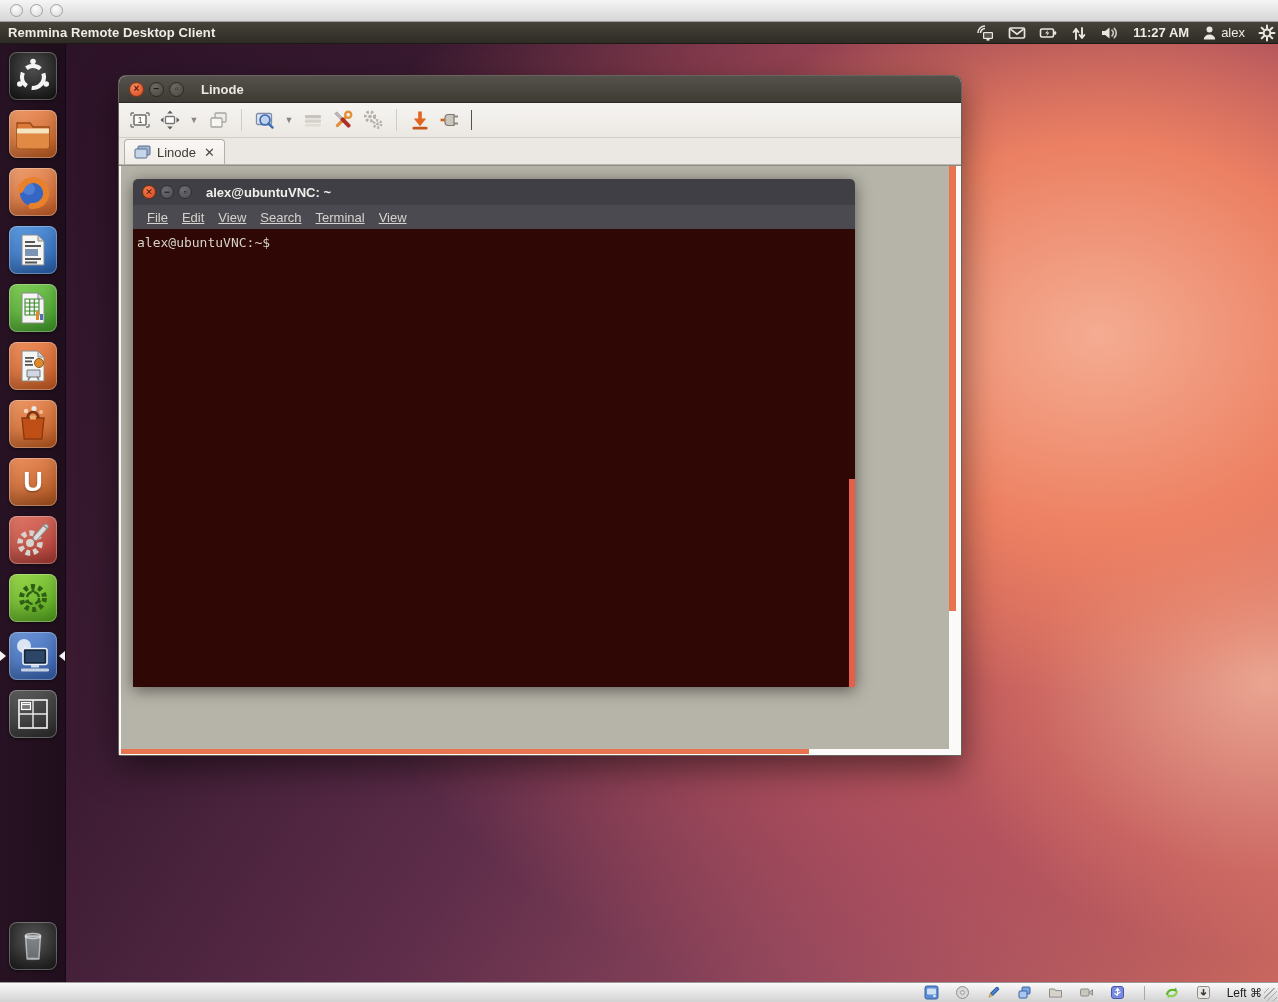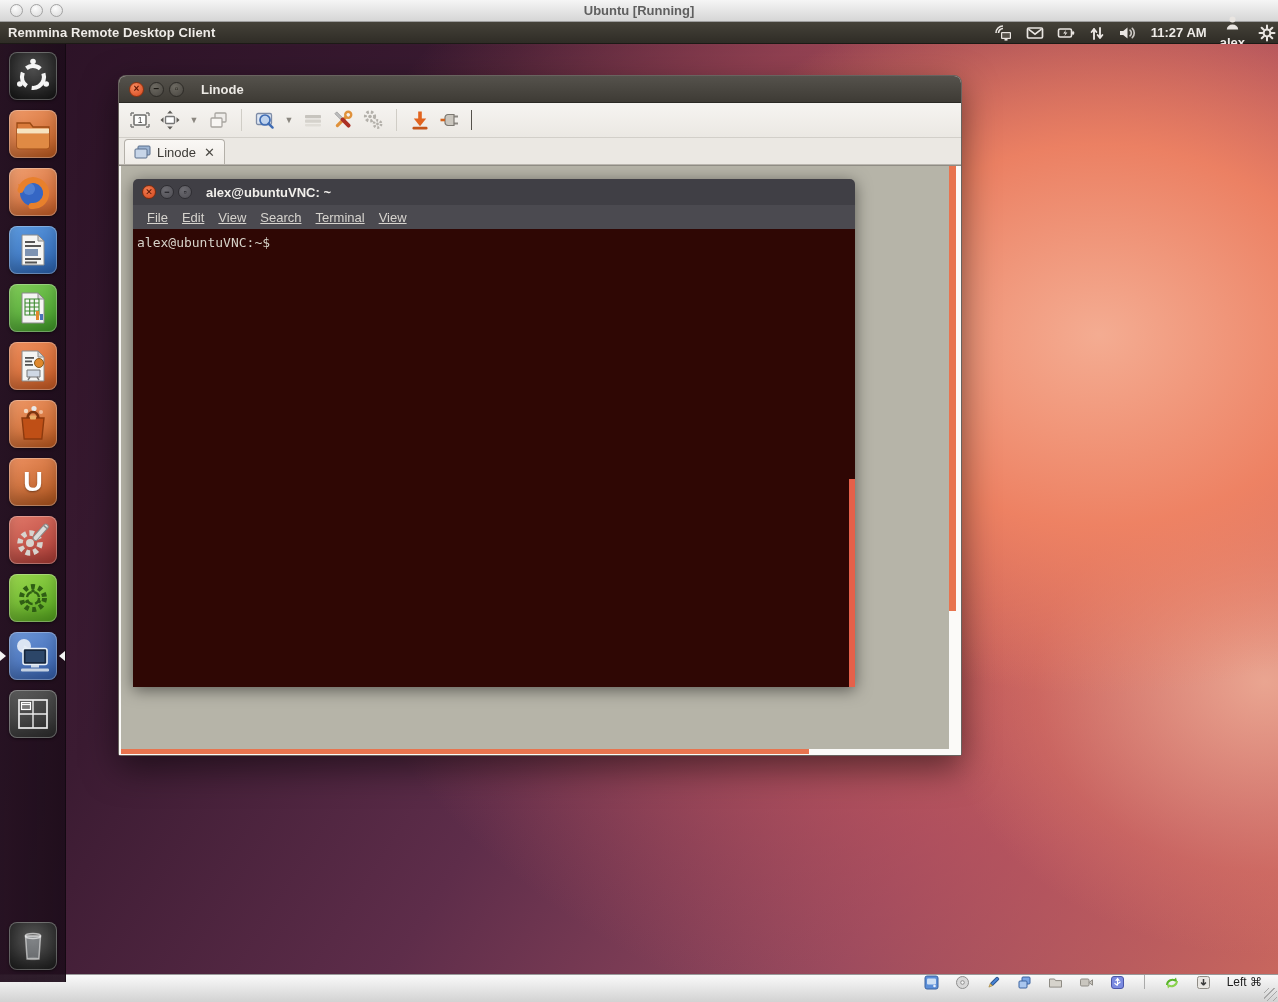--- a/index.html
+++ b/index.html
@@ -17,21 +17,21 @@
   .mac-title { width:100%; text-align:center; font-size:13px; font-weight:700; color:#5f5f5f; }
 
   
   .top-panel { position:absolute; top:22px; left:0; right:0; height:22px;
     background:linear-gradient(#454239,#2f2c26); border-bottom:1px solid #1c1a16;
     display:flex; align-items:center; color:#efece8; font-size:13px; }
   .panel-apptitle { margin-left:8px; font-weight:700; letter-spacing:.1px; }
   .panel-right { margin-left:auto; display:flex; align-items:center; gap:13px; padding-right:2px; }
   .tray-ic { display:flex; align-items:center; }
   .panel-clock { font-weight:600; }
-  .panel-user { display:flex; align-items:center; gap:4px; font-weight:700;flex-direction:column; }
+  .panel-user { display:flex; align-items:center; gap:4px; font-weight:400; }
 
   
   .desktop { position:absolute; top:44px; left:0; width:1278px; height:938px; overflow:hidden;
     background:
       radial-gradient(640px 500px at 86% 31%, rgba(246,176,149,.95) 0%, rgba(240,132,100,.92) 38%, rgba(240,132,100,0) 72%),
       radial-gradient(460px 380px at 99% 68%, rgba(243,183,158,.8) 0%, rgba(228,128,108,.35) 50%, rgba(0,0,0,0) 72%),
       radial-gradient(980px 820px at 82% 40%, rgba(227,110,85,.9) 0%, rgba(196,85,94,.55) 52%, rgba(0,0,0,0) 78%),
       linear-gradient(122deg, #2b1226 0%, #3b1b32 28%, #5e2d4a 52%, #95495e 76%, #c96a5e 100%);
   }
 
@@ -102,41 +102,40 @@
   .twbtn-close { background:radial-gradient(circle at 35% 30%, #f07a4e, #d64a20); border:1px solid #7e2c0e; color:#4f1202; font-weight:700; }
   .twbtn-gray { background:radial-gradient(circle at 35% 30%, #6b6a70, #4e4d53); border:1px solid #2e2d32; color:#141318; font-weight:700; }
   .t-title { margin-left:10px; color:#f1efeb; font-size:13px; font-weight:700; }
   .t-menubar { height:24px; background:#4b4a50; display:flex; align-items:center; padding-left:7px; }
   .t-menu-item { color:#d6d3ce; font-size:13px; padding:0 7px;text-decoration:underline; }
   .t-body { position:relative; flex:1; background:#2f0704; font-family:"DejaVu Sans Mono","Liberation Mono",monospace;
     font-size:13px; color:#d6d2c8; padding:6px 4px; }
   .t-art-strip { position:absolute; right:0; top:250px; width:6px; height:208px; background:#e5604a; }
 
   
-  .vbox-statusbar { position:absolute; left:0; bottom:0; width:1278px; height:28px;
+  .vbox-statusbar { position:absolute; left:0; bottom:0; width:1278px; height:20px;
     background:linear-gradient(#fafafa,#d2d2d2); border-top:1px solid #9a9a9a;
-    display:flex; align-items:flex-start; justify-content:flex-end; gap:16px; padding-right:16px; }
+    display:flex; align-items:center; justify-content:flex-end; gap:16px; padding-right:16px; }
   .vb-ic { display:flex; align-items:center; }
   .vb-sep { width:1px; height:14px; background:#aaa; margin:0 3px; }
   .vb-hostkey { font-size:12px; color:#1c1c1c; }
   .vb-grip { position:absolute; right:1px; bottom:1px; width:13px; height:13px;
     background:repeating-linear-gradient(135deg, transparent 0 3px, #a8a8a8 3px 4px); }
 </style>
 </head>
 <body>
 
 <div class="screen">
 
   <div class="mac-titlebar">
     <div class="mac-lights">
       <div class="mac-light"></div>
       <div class="mac-light"></div>
       <div class="mac-light"></div>
     </div>
-    <div class="mac-title">Ubuntu [Running]</div>
   </div>
 
   <div class="top-panel">
     <div class="panel-apptitle">Remmina Remote Desktop Client</div>
     <div class="panel-right">
       <span class="tray-ic">
         <svg width="19" height="18" viewBox="0 0 19 18">
             <path d="M2 9 a7 7 0 0 1 7 -7" fill="none" stroke="#e9e5e1" stroke-width="1.6"></path>
             <path d="M4.5 9 a4.5 4.5 0 0 1 4.5 -4.5" fill="none" stroke="#e9e5e1" stroke-width="1.6"></path>
             <rect x="7" y="8" width="10" height="7" rx="1" fill="#e9e5e1"></rect>

